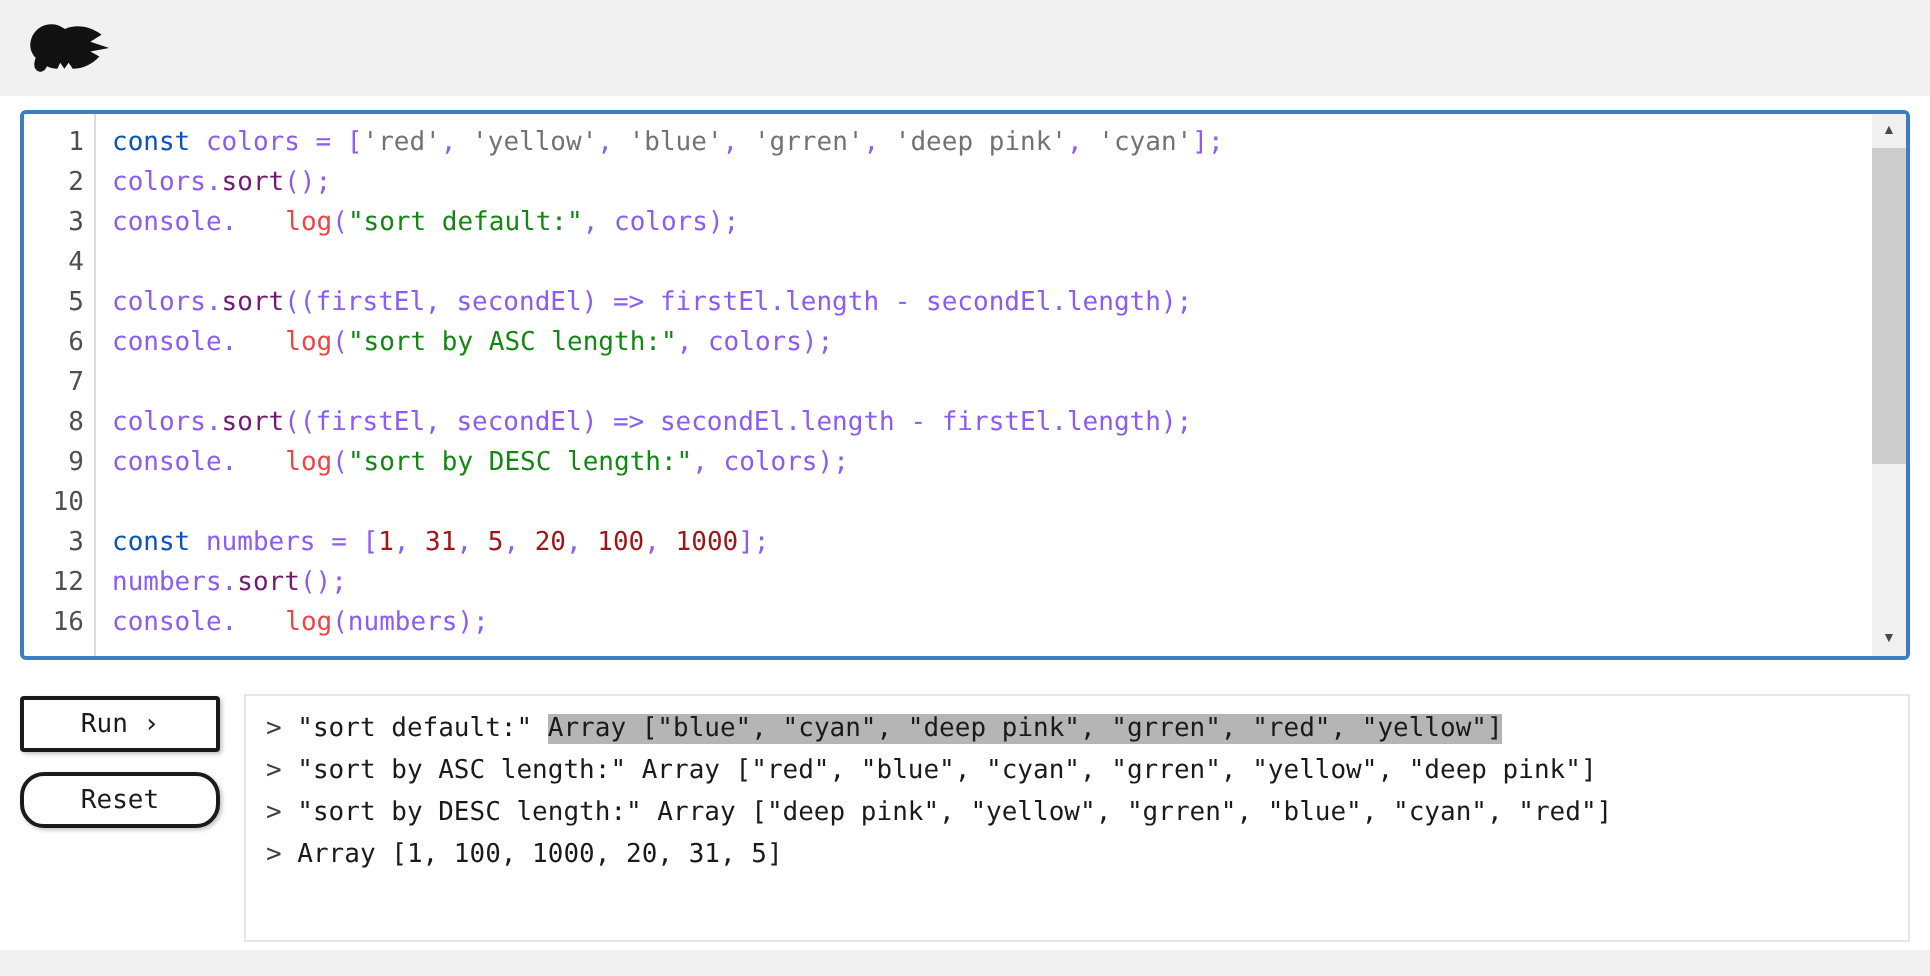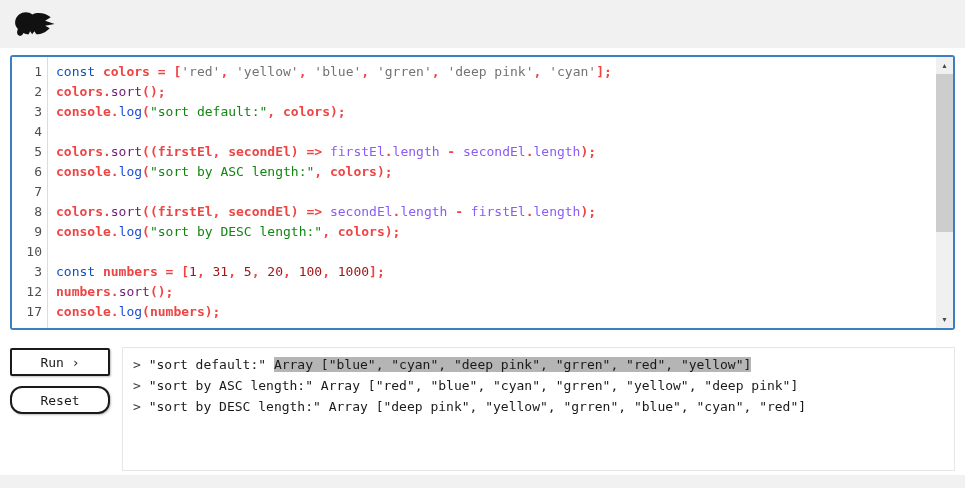--- a/index.html
+++ b/index.html
@@ -37,25 +37,25 @@
     border-right:1px solid #dcdcdc; background:#ffffff;
   }
   .gutter div { height:20px; }
   .code {
     flex:1; padding:5px 24px 0 8px; white-space:pre; color:#1a1a1a;
     overflow:hidden;
   }
   .code-line { height:20px; }
 
   .tk-kw   { color:#0b51c1; }
-  .tk-pl   { color:#ef4444;font-weight:bold; }
+  .tk-pl   { color:#8b5cf6; }
   .tk-str  { color:#737373;text-align:center; }
   .tk-num  { color:#a31515; }
   .tk-meth { color:#701a75; }
-  .tk-fn   { color:#1d4ed8; }
+  .tk-fn   { color:#ef4444;margin-left:24px; }
   .tk-blue { color:#8b5cf6; }
   .tk-gstr { color:#128712; }
 
   
   .scrollbar {
     position:absolute; top:0; right:0; bottom:0; width:17px;
     background:#f0f0f0;
   }
   .scroll-btn {
     position:absolute; left:0; width:17px; height:17px;
@@ -116,33 +116,34 @@
         <div>3</div>
         <div>4</div>
         <div>5</div>
         <div>6</div>
         <div>7</div>
         <div>8</div>
         <div>9</div>
         <div>10</div>
         <div>3</div>
         <div>12</div>
-        <div>17</div>
+        <div>16</div>
       </div>
     <div class="code"><div class="code-line"><span class="tk-kw">const </span><span class="tk-pl">colors = [</span><span class="tk-str">'red'</span><span class="tk-pl">, </span><span class="tk-str">'yellow'</span><span class="tk-pl">, </span><span class="tk-str">'blue'</span><span class="tk-pl">, </span><span class="tk-str">'grren'</span><span class="tk-pl">, </span><span class="tk-str">'deep pink'</span><span class="tk-pl">, </span><span class="tk-str">'cyan'</span><span class="tk-pl">];</span></div><div class="code-line"><span class="tk-pl">colors.</span><span class="tk-meth">sort</span><span class="tk-pl">();</span></div><div class="code-line"><span class="tk-pl">console.</span><span class="tk-fn">log</span><span class="tk-pl">(</span><span class="tk-gstr">"sort default:"</span><span class="tk-pl">, colors);</span></div><div class="code-line">&nbsp;</div><div class="code-line"><span class="tk-pl">colors.</span><span class="tk-meth">sort</span><span class="tk-pl">((firstEl, secondEl) =&gt; </span><span class="tk-blue">firstEl</span><span class="tk-pl">.</span><span class="tk-blue">length</span><span class="tk-pl"> - </span><span class="tk-blue">secondEl</span><span class="tk-pl">.</span><span class="tk-blue">length</span><span class="tk-pl">);</span></div><div class="code-line"><span class="tk-pl">console.</span><span class="tk-fn">log</span><span class="tk-pl">(</span><span class="tk-gstr">"sort by ASC length:"</span><span class="tk-pl">, colors);</span></div><div class="code-line">&nbsp;</div><div class="code-line"><span class="tk-pl">colors.</span><span class="tk-meth">sort</span><span class="tk-pl">((firstEl, secondEl) =&gt; </span><span class="tk-blue">secondEl</span><span class="tk-pl">.</span><span class="tk-blue">length</span><span class="tk-pl"> - </span><span class="tk-blue">firstEl</span><span class="tk-pl">.</span><span class="tk-blue">length</span><span class="tk-pl">);</span></div><div class="code-line"><span class="tk-pl">console.</span><span class="tk-fn">log</span><span class="tk-pl">(</span><span class="tk-gstr">"sort by DESC length:"</span><span class="tk-pl">, colors);</span></div><div class="code-line">&nbsp;</div><div class="code-line"><span class="tk-kw">const </span><span class="tk-pl">numbers = [</span><span class="tk-num">1</span><span class="tk-pl">, </span><span class="tk-num">31</span><span class="tk-pl">, </span><span class="tk-num">5</span><span class="tk-pl">, </span><span class="tk-num">20</span><span class="tk-pl">, </span><span class="tk-num">100</span><span class="tk-pl">, </span><span class="tk-num">1000</span><span class="tk-pl">];</span></div><div class="code-line"><span class="tk-pl">numbers.</span><span class="tk-meth">sort</span><span class="tk-pl">();</span></div><div class="code-line"><span class="tk-pl">console.</span><span class="tk-fn">log</span><span class="tk-pl">(numbers);</span></div></div>
   </div>
   <div class="scrollbar">
     <div class="scroll-btn up">▲</div>
     <div class="scroll-thumb"></div>
     <div class="scroll-btn down">▼</div>
   </div>
 </div>
 
 <button class="btn run">Run ›</button>
 <button class="btn reset">Reset</button>
 
 <div class="console">
     <div class="console-row"><span class="prompt">&gt; </span><span>"sort default:" </span><span class="hl">Array ["blue", "cyan", "deep pink", "grren", "red", "yellow"]</span></div>
     <div class="console-row"><span class="prompt">&gt; </span><span>"sort by ASC length:" Array ["red", "blue", "cyan", "grren", "yellow", "deep pink"]</span></div>
     <div class="console-row"><span class="prompt">&gt; </span><span>"sort by DESC length:" Array ["deep pink", "yellow", "grren", "blue", "cyan", "red"]</span></div>
+    <div class="console-row"><span class="prompt">&gt; </span><span>Array [1, 100, 1000, 20, 31, 5]</span></div>
   </div>
 
 <div class="footer-strip"></div>
 
 </body></html>

